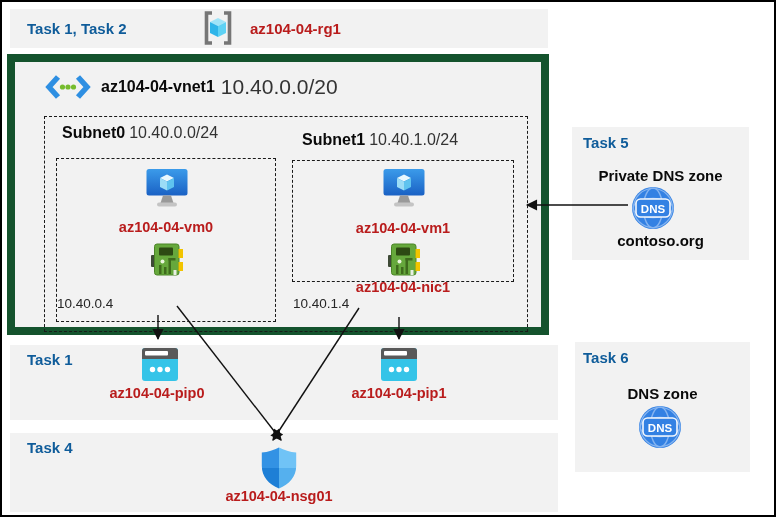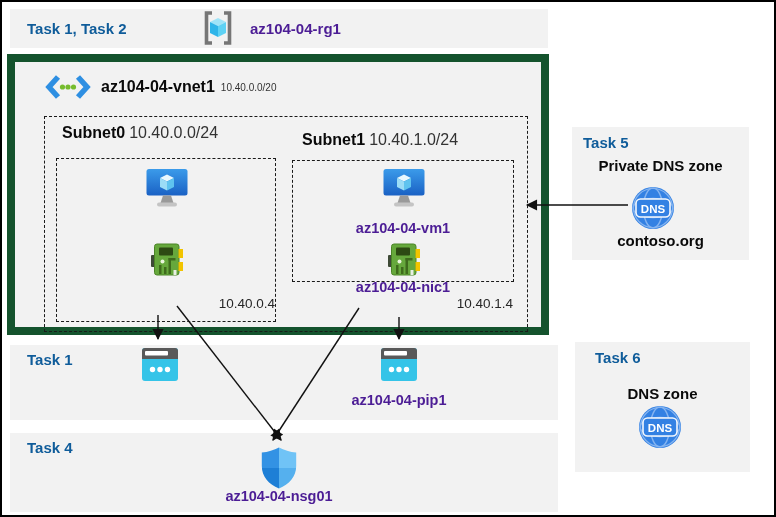--- a/index.html
+++ b/index.html
@@ -1,28 +1,28 @@
 <!DOCTYPE html>
 <html><head>
 <meta charset="utf-8">
 <style>
   html,body{margin:0;padding:0;background:#fff;font-family:"Liberation Sans",sans-serif;}
   .canvas{position:relative;width:776px;height:517px;background:#ffffff;border:2px solid #000;box-sizing:border-box;overflow:hidden;}
   .panel{position:absolute;background:#F2F2F2;}
   .task-h{position:absolute;font-size:15px;font-weight:bold;color:#0F5C9A;white-space:nowrap;}
   .vnet-box{position:absolute;left:5px;top:52px;width:542px;height:281px;background:#F2F2F2;border:8px solid #14532d;box-sizing:border-box;}
   .dashed{position:absolute;border:1px dashed #1a1a1a;box-sizing:border-box;}
-  .res-label{position:absolute;font-size:14.5px;font-weight:bold;color:#4c1d95;text-align:center;white-space:nowrap;}
-  .ip-label{position:absolute;font-size:13.5px;font-weight:normal;color:#262626;text-align:right;white-space:nowrap;}
+  .res-label{position:absolute;font-size:14.5px;font-weight:bold;color:#b91c1c;text-align:center;white-space:nowrap;}
+  .ip-label{position:absolute;font-size:13.5px;font-weight:normal;color:#262626;text-align:left;white-space:nowrap;}
   .subnet-label{position:absolute;font-size:16px;white-space:nowrap;}
   .subnet-label b{color:#0a0a0a;}
   .subnet-label .muted{color:#333;margin-left:4px;}
   .vnet-header{position:absolute;left:30px;top:12px;display:flex;align-items:center;}
   .vnet-header .name{font-size:16px;font-weight:bold;color:#0a0a0a;margin-left:10px;white-space:nowrap;}
-  .vnet-header .muted{font-size:10px;color:#333;margin-left:6px;white-space:nowrap;}
+  .vnet-header .muted{font-size:21px;color:#333;margin-left:6px;white-space:nowrap;}
   .panel-title{position:absolute;left:0;width:100%;text-align:center;font-size:15px;font-weight:bold;color:#0a0a0a;white-space:nowrap;}
   .icon{position:absolute;}
   .overlay{position:absolute;left:0;top:0;width:772px;height:513px;pointer-events:none;z-index:5;}
 </style>
 </head>
 <body>
 
 <div class="canvas">
 
   <div class="panel" style="left:8px;top:7px;width:538px;height:39px;">
@@ -67,20 +67,21 @@
                 <stop offset="1" stop-color="#1A61C4"></stop>
               </linearGradient>
             </defs>
           <rect x="0.5" y="0" width="41" height="26.5" rx="2.5" fill="url(#vmg0)"></rect>
           <polygon points="21,5.5 28,9 21,12.5 14,9" fill="#E9F8FE"></polygon>
           <polygon points="14,9 21,12.5 21,21.5 14,18" fill="#9BDCF6"></polygon>
           <polygon points="28,9 21,12.5 21,21.5 28,18" fill="#5FC3EF"></polygon>
           <polygon points="17,26.5 25,26.5 27.5,34 14.5,34" fill="#9A9A9A"></polygon>
           <rect x="11" y="33.5" width="20" height="4" rx="2" fill="#C4C4C4"></rect>
         </svg>
+        <div class="res-label" style="left:0;width:218px;top:60px;">az104-04-vm0</div>
         <svg class="icon" style="left:94px;top:84px;" width="32" height="34" viewBox="0 0 32 34">
           <rect x="0" y="12" width="5" height="12" rx="1" fill="#3E4A36"></rect>
           <rect x="3.5" y="1" width="24.5" height="31" rx="2.5" fill="#66A83C" stroke="#4B8526" stroke-width="1"></rect>
           <rect x="8" y="4.5" width="14" height="8" rx="1" fill="#2D4A13"></rect>
           <circle cx="11.5" cy="18.5" r="2" fill="#EAF5DC"></circle>
           <rect x="8" y="22" width="2.5" height="9" fill="#3E6B1C"></rect>
           <rect x="13" y="24" width="2.5" height="7" fill="#3E6B1C"></rect>
           <rect x="17.5" y="15" width="2.5" height="16" fill="#3E6B1C"></rect>
           <rect x="17.5" y="15" width="7" height="2.5" fill="#3E6B1C"></rect>
           <rect x="27.5" y="6" width="4.5" height="9" fill="#F2C400"></rect>
@@ -128,63 +129,64 @@
   <div class="panel" style="left:8px;top:343px;width:548px;height:75px;">
     <div class="task-h" style="left:17px;top:6px;">Task 1</div>
     <svg class="icon" style="left:132px;top:3px;" width="36" height="33" viewBox="0 0 36 33">
       <rect x="0" y="0" width="36" height="33" rx="3" fill="#35C4E8"></rect>
       <path d="M0,11 L0,3 Q0,0 3,0 L33,0 Q36,0 36,3 L36,11 Z" fill="#595959"></path>
       <rect x="3" y="3" width="23" height="4.5" rx="1" fill="#FFFFFF"></rect>
       <circle cx="10.5" cy="21.5" r="2.7" fill="#fff"></circle>
         <circle cx="18" cy="21.5" r="2.7" fill="#fff"></circle>
         <circle cx="25.5" cy="21.5" r="2.7" fill="#fff"></circle>
     </svg>
+    <div class="res-label" style="left:67px;width:160px;top:40px;">az104-04-pip0</div>
     <svg class="icon" style="left:371px;top:3px;" width="36" height="33" viewBox="0 0 36 33">
       <rect x="0" y="0" width="36" height="33" rx="3" fill="#35C4E8"></rect>
       <path d="M0,11 L0,3 Q0,0 3,0 L33,0 Q36,0 36,3 L36,11 Z" fill="#595959"></path>
       <rect x="3" y="3" width="23" height="4.5" rx="1" fill="#FFFFFF"></rect>
       <circle cx="10.5" cy="21.5" r="2.7" fill="#fff"></circle>
         <circle cx="18" cy="21.5" r="2.7" fill="#fff"></circle>
         <circle cx="25.5" cy="21.5" r="2.7" fill="#fff"></circle>
     </svg>
-    <div class="res-label" style="left:309px;width:160px;top:40px;margin-top:7px;">az104-04-pip1</div>
+    <div class="res-label" style="left:309px;width:160px;top:40px;">az104-04-pip1</div>
   </div>
 
   <div class="panel" style="left:8px;top:431px;width:548px;height:79px;">
     <div class="task-h" style="left:17px;top:6px;">Task 4</div>
     <svg class="icon" style="left:251px;top:14px;" width="36" height="42" viewBox="0 0 36 42">
       <clipPath id="nsgc">
           <path d="M18,0.5 C13,3 7,5 0.8,5.6 L0.8,19 C0.8,30 8,37.2 18,41.6 C28,37.2 35.2,30 35.2,19 L35.2,5.6 C29,5 23,3 18,0.5 Z"></path>
         </clipPath>
       <g clip-path="url(#nsgc)">
         <rect x="0" y="0" width="18" height="21" fill="#3392E4"></rect>
         <rect x="18" y="0" width="18" height="21" fill="#70C3F6"></rect>
         <rect x="0" y="21" width="18" height="21" fill="#1E7FD6"></rect>
         <rect x="18" y="21" width="18" height="21" fill="#55B0EE"></rect>
       </g>
     </svg>
     <div class="res-label" style="left:179px;width:180px;top:55px;">az104-04-nsg01</div>
   </div>
 
   <div class="panel" style="left:570px;top:125px;width:177px;height:133px;">
     <div class="task-h" style="left:11px;top:7px;">Task 5</div>
-    <div class="panel-title" style="top:30px;">Private DNS zone</div>
+    <div class="panel-title" style="top:40px;">Private DNS zone</div>
     <svg class="icon" style="left:59px;top:59px;" width="44" height="44" viewBox="0 0 44 44">
       <circle cx="22" cy="22" r="21" fill="#3381E3"></circle>
       <circle cx="22" cy="22" r="19.5" fill="none" stroke="#85B4F0" stroke-width="1.2"></circle>
       <ellipse cx="22" cy="22" rx="9.5" ry="20" fill="none" stroke="#85B4F0" stroke-width="1.4"></ellipse>
       <ellipse cx="22" cy="22" rx="20" ry="9.5" fill="none" stroke="#85B4F0" stroke-width="1.4"></ellipse>
       <rect x="5" y="13" width="34" height="18" rx="4.5" fill="#3381E3" stroke="#F4F8FD" stroke-width="1.6"></rect>
       <text x="22" y="26.5" text-anchor="middle" font-family="Liberation Sans, sans-serif" font-size="11.5" font-weight="bold" fill="#ffffff">DNS</text>
     </svg>
     <div class="panel-title" style="top:105px;">contoso.org</div>
   </div>
 
   <div class="panel" style="left:573px;top:340px;width:175px;height:130px;">
-    <div class="task-h" style="left:20px;top:7px;">Task 6</div>
+    <div class="task-h" style="left:8px;top:7px;">Task 6</div>
     <div class="panel-title" style="top:43px;">DNS zone</div>
     <svg class="icon" style="left:63px;top:63px;" width="44" height="44" viewBox="0 0 44 44">
       <circle cx="22" cy="22" r="21" fill="#3381E3"></circle>
       <circle cx="22" cy="22" r="19.5" fill="none" stroke="#85B4F0" stroke-width="1.2"></circle>
       <ellipse cx="22" cy="22" rx="9.5" ry="20" fill="none" stroke="#85B4F0" stroke-width="1.4"></ellipse>
       <ellipse cx="22" cy="22" rx="20" ry="9.5" fill="none" stroke="#85B4F0" stroke-width="1.4"></ellipse>
       <rect x="5" y="13" width="34" height="18" rx="4.5" fill="#3381E3" stroke="#F4F8FD" stroke-width="1.6"></rect>
       <text x="22" y="26.5" text-anchor="middle" font-family="Liberation Sans, sans-serif" font-size="11.5" font-weight="bold" fill="#ffffff">DNS</text>
     </svg>
   </div>

